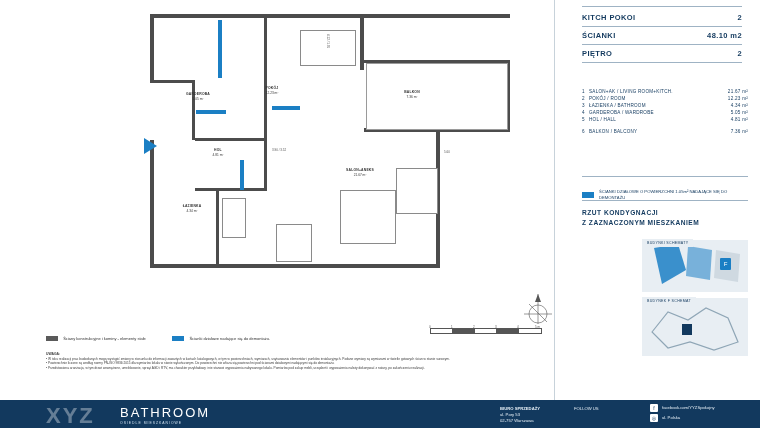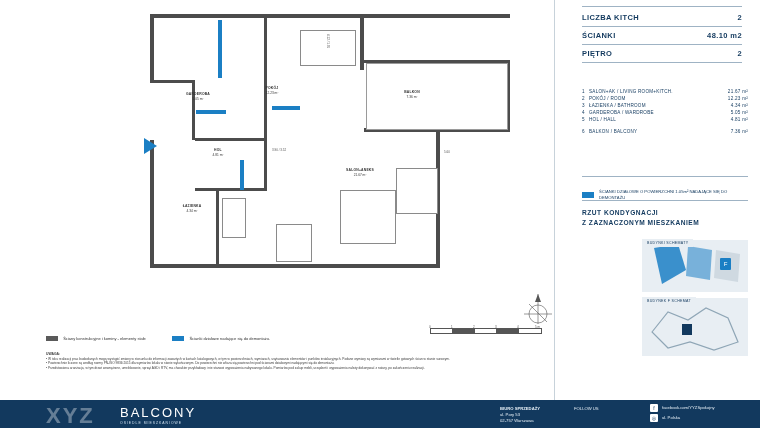--- a/index.html
+++ b/index.html
@@ -185,21 +185,21 @@
       <div>• Przedstawiona aranżacja, w tym drzwi wewnętrzne, umeblowanie, sprzęt AGD i RTV, ma charakter przykładowy i nie stanowi wyposażenia nabywanego lokalu. Pomiarów pod zakup mebli, urządzeń i wyposażenia należy dokonywać z natury, po zakończeniu realizacji.</div>
     </div>
   </div>
 
   <div class="vdiv"></div>
 
   <div class="rightpanel">
     <div class="topline"></div>
     <div class="summary">
       <div class="row">
-        <span class="k">LICZBA KITCH</span>
+        <span class="k">KITCH POKOI</span>
         <span class="v">2</span>
       </div>
       <div class="sep"></div>
       <div class="row">
         <span class="k">ŚCIANKI</span>
         <span class="v">48.10 m2</span>
       </div>
       <div class="sep"></div>
       <div class="row">
         <span class="k">PIĘTRO</span>
@@ -268,21 +268,21 @@
           <path d="M10 34 L26 14 L46 22 L64 10 L86 20 L96 44 L72 52 L48 44 L26 50 Z" fill="none" stroke="#8fa6b6" stroke-width="1.2"></path>
           <rect x="40" y="26" width="10" height="11" fill="#12395e"></rect>
         </svg>
       </div>
       <div class="schem-label" style="position:absolute;left:60px;top:57px;">BUDYNEK F SCHEMAT</div>
     </div>
   </div>
 
   <div class="footer"></div>
   <div class="logo">XYZ</div>
-  <div class="logotxt">BALCONY</div>
+  <div class="logotxt">BATHROOM</div>
   <div class="logosub">OSIEDLE MIESZKANIOWE</div>
 
   <div class="fcol" style="left:500px;top:406px;">
     <div style="font-weight:bold;">BIURO SPRZEDAŻY</div>
     <div>ul. Pory 53</div>
     <div>02-757 Warszawa</div>
   </div>
 
   <div class="fcol" style="left:574px;top:406px;">
     <div>FOLLOW US</div>

